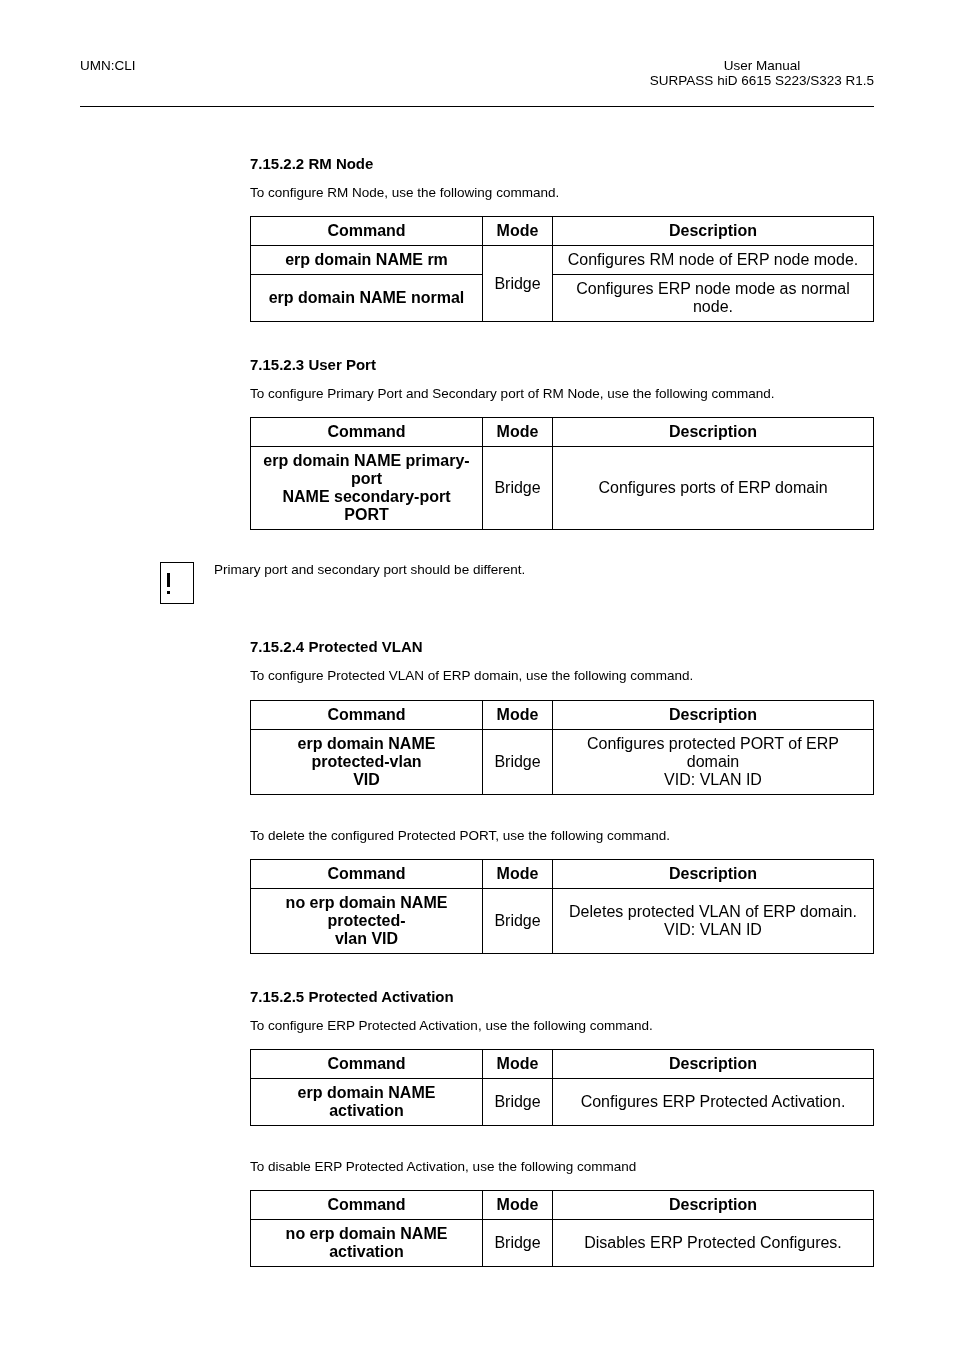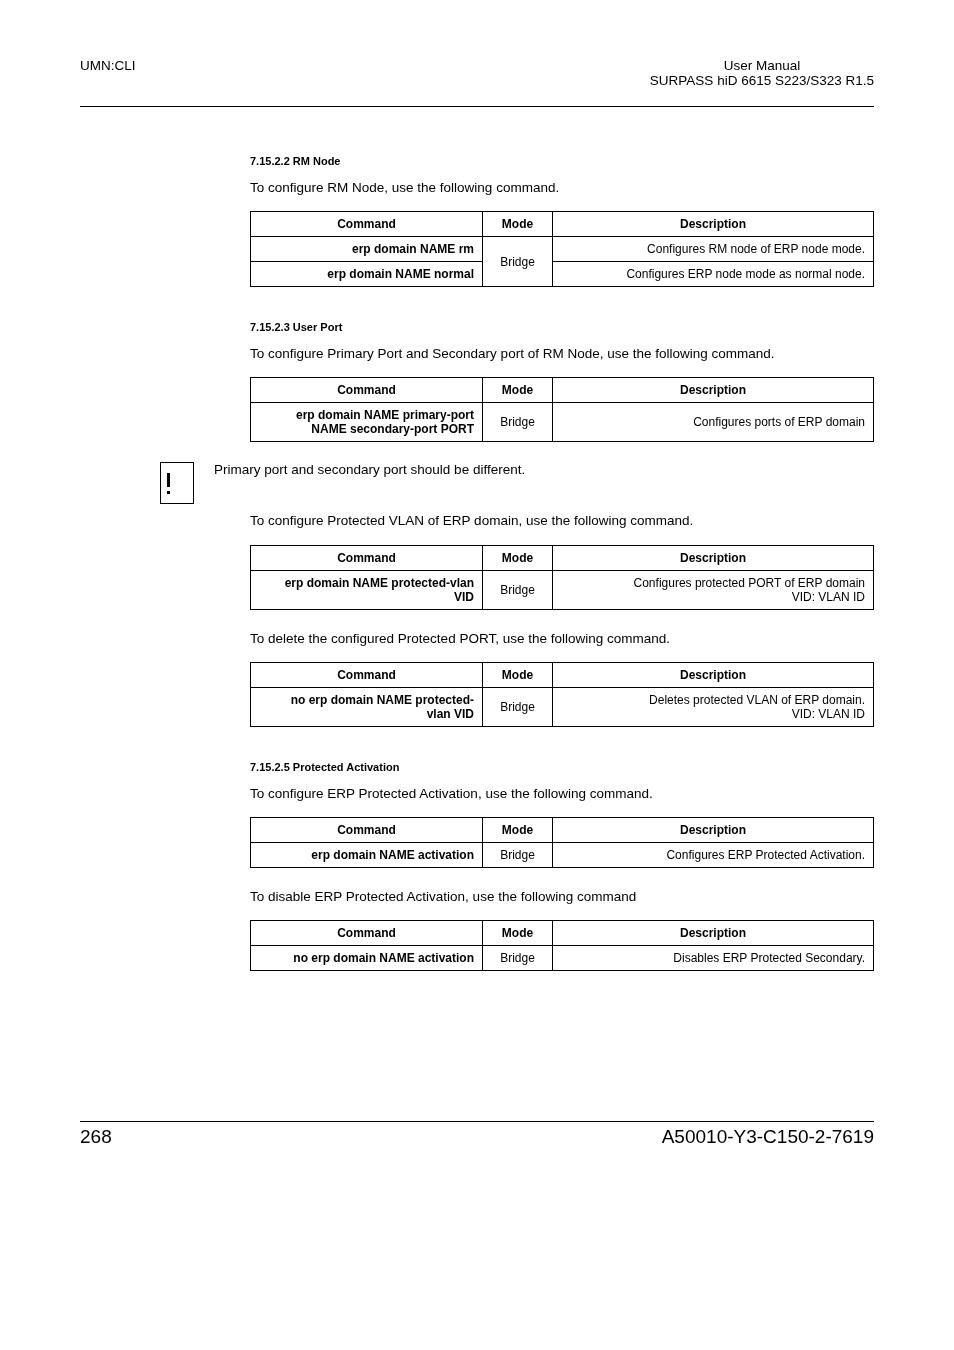--- a/index.html
+++ b/index.html
@@ -20,40 +20,40 @@
     font-size: 13.5px;
     margin-bottom: 18px;
   }
   .header-right { text-align: center; }
   .header-rule {
     border: none;
     border-top: 1px solid #000;
     margin: 2px 0 48px 0;
   }
   .section-title {
-    font-size: 11px;
+    font-size: 15px;
     font-weight: bold;
     margin: 34px 0 12px 170px;
   }
   .body-text {
     font-size: 13.5px;
     margin: 8px 0 14px 170px;
     line-height: 1.35;
   }
   .cmd-table {
     border-collapse: collapse;
-    margin: 0 0 20px 170px;
+    margin: 0 0 32px 170px;
     width: 624px;
-    font-size: 12px;
+    font-size: 16px;
     table-layout: fixed;
   }
   .cmd-table th, .cmd-table td {
     border: 1px solid #000;
     padding: 5px 8px;
-    text-align: right;
+    text-align: center;
     vertical-align: middle;
   }
   .cmd-table th {
     font-weight: bold;
     text-align: center;
     background: #fff;
   }
   .cmd-table .cmd-cell { font-weight: bold; }
   .col-cmd   { width: 232px; }
   .col-mode  { width: 70px; }
@@ -164,20 +164,21 @@
       <td>Configures ports of ERP domain</td>
     </tr>
   </tbody>
     </table>
 
   <div class="note-row">
     <div class="note-icon"></div>
     <div class="note-text">Primary port and secondary port should be different.</div>
   </div>
 
+  <div class="section-title">7.15.2.4  Protected VLAN</div>
   <p class="body-text">To configure Protected VLAN of ERP domain, use the following command.</p>
 
   <table class="cmd-table">
     <colgroup>
         <col class="col-cmd">
         <col class="col-mode">
         <col class="col-desc">
       </colgroup>
     <tbody>
         <tr>
@@ -260,21 +261,21 @@
       </colgroup>
     <tbody>
         <tr>
       <th>Command</th>
       <th>Mode</th>
       <th>Description</th>
     </tr>
     <tr>
       <td class="cmd-cell">no erp domain NAME activation</td>
       <td style="text-align:center">Bridge</td>
-      <td>Disables ERP Protected Secondary.</td>
+      <td>Disables ERP Protected Configures.</td>
     </tr>
   </tbody>
     </table>
 
   <hr class="footer-rule">
   <div class="footer-row">
     <div>268</div>
     <div>A50010-Y3-C150-2-7619</div>
   </div>
 

